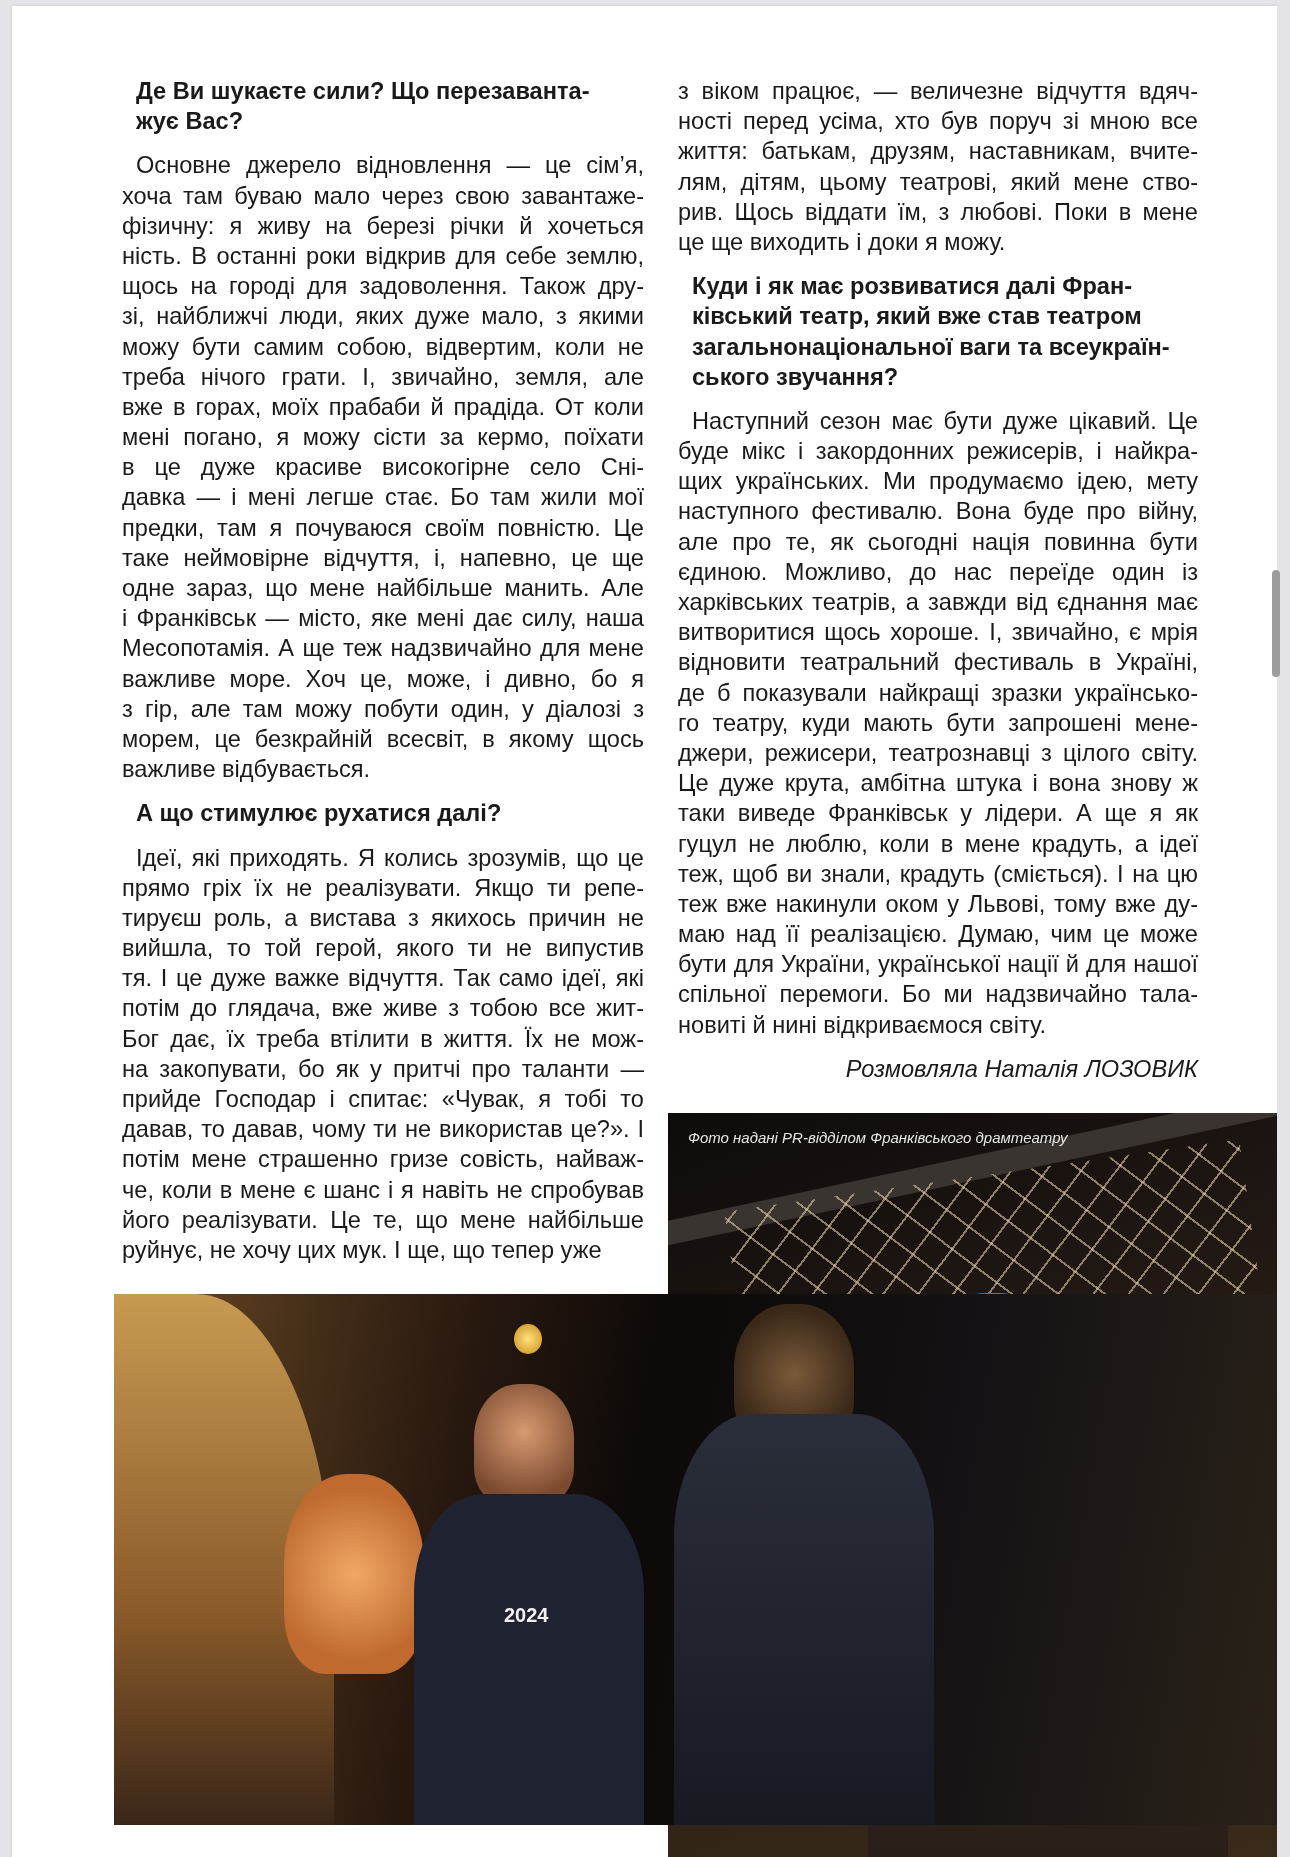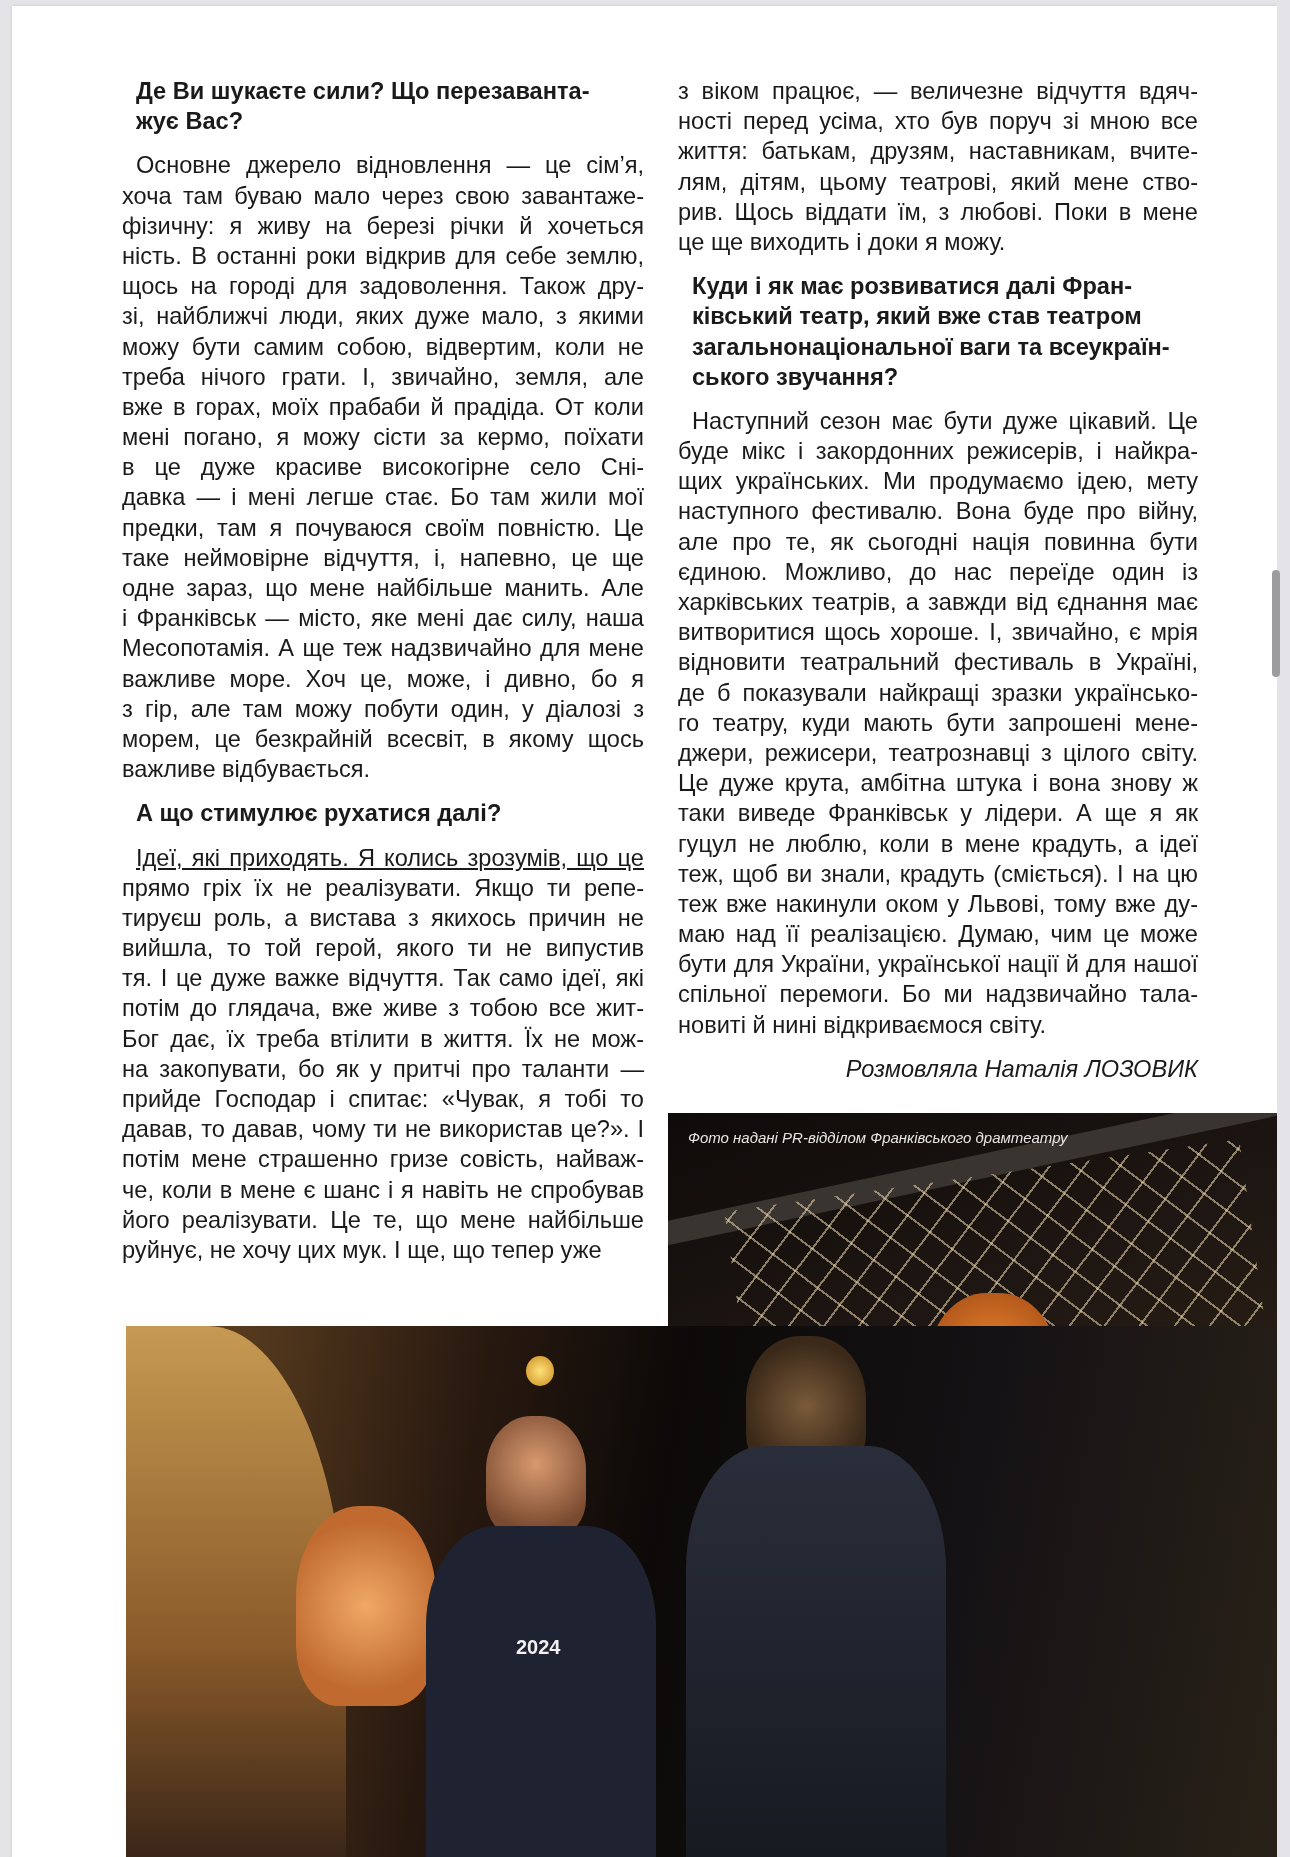--- a/index.html
+++ b/index.html
@@ -19,22 +19,22 @@
   .line.last { text-align-last: left; }
   .q { font-weight: bold; }
   .q .line { text-align-last: left; }
   .gap { height: 14px; }
   .indent { padding-left: 14px; }
   .sig { font-style: italic; text-align: right; display: block; margin-top: 14px; }
   
   .photo { position: absolute; overflow: hidden; }
   .photo-right { left: 668px; top: 1113px; width: 609px; height: 744px; background:
       linear-gradient(160deg, #0e0b0a 0%, #1e1612 30%, #2b2016 55%, #3a2a1a 100%); }
-  .photo-left { left: 114px; top: 1326px; width: 1163px; height: 531px; background:
-      linear-gradient(100deg, #6b4a24 0%, #2a1a10 28%, #0c0908 45%, #151215 70%, #2a2218 100%); margin-left: 12px; }
+  .photo-left { left: 114px; top: 1294px; width: 1163px; height: 531px; background:
+      linear-gradient(100deg, #6b4a24 0%, #2a1a10 28%, #0c0908 45%, #151215 70%, #2a2218 100%); }
   .fence {
     position: absolute; left: 90px; top: 60px; width: 520px; height: 520px;
     background:
       repeating-linear-gradient(45deg, transparent 0 26px, rgba(235,215,170,0.55) 26px 28px),
       repeating-linear-gradient(-45deg, transparent 0 26px, rgba(235,215,170,0.55) 26px 28px);
     transform: rotate(-8deg);
   }
   .beam { position: absolute; left: -20px; top: 40px; width: 680px; height: 24px; background: #3a3430; transform: rotate(-12deg); }
   .caption {
     position: absolute; left: 20px; top: 16px; font-size: 15px; color: #e8e6e4; white-space: nowrap; font-style: italic;
@@ -76,21 +76,21 @@
       <span class="line">з гір, але там можу побути один, у діалозі з</span>
       <span class="line">морем, це безкрайній всесвіт, в якому щось</span>
       <span class="line last">важливе відбувається.</span>
     </div>
   <div class="gap"></div>
   <div class="q indent" id="q2">
       <span class="line last">А що стимулює рухатися далі?</span>
     </div>
   <div class="gap"></div>
   <div id="a2">
-      <span class="line" style="padding-left: 14px; text-decoration: underline;">Ідеї, які приходять. Я колись зрозумів, що це</span>
+      <span class="line" style="padding-left: 14px;">Ідеї, які приходять. Я колись зрозумів, що це</span>
       <span class="line">прямо гріх їх не реалізувати. Якщо ти репе-</span>
       <span class="line">тируєш роль, а вистава з якихось причин не</span>
       <span class="line">вийшла, то той герой, якого ти не випустив</span>
       <span class="line">тя. І це дуже важке відчуття. Так само ідеї, які</span>
       <span class="line">потім до глядача, вже живе з тобою все жит-</span>
       <span class="line">Бог дає, їх треба втілити в життя. Їх не мож-</span>
       <span class="line">на закопувати, бо як у притчі про таланти —</span>
       <span class="line">прийде Господар і спитає: «Чувак, я тобі то</span>
       <span class="line">давав, то давав, чому ти не використав це?». І</span>
       <span class="line">потім мене страшенно гризе совість, найваж-</span>

